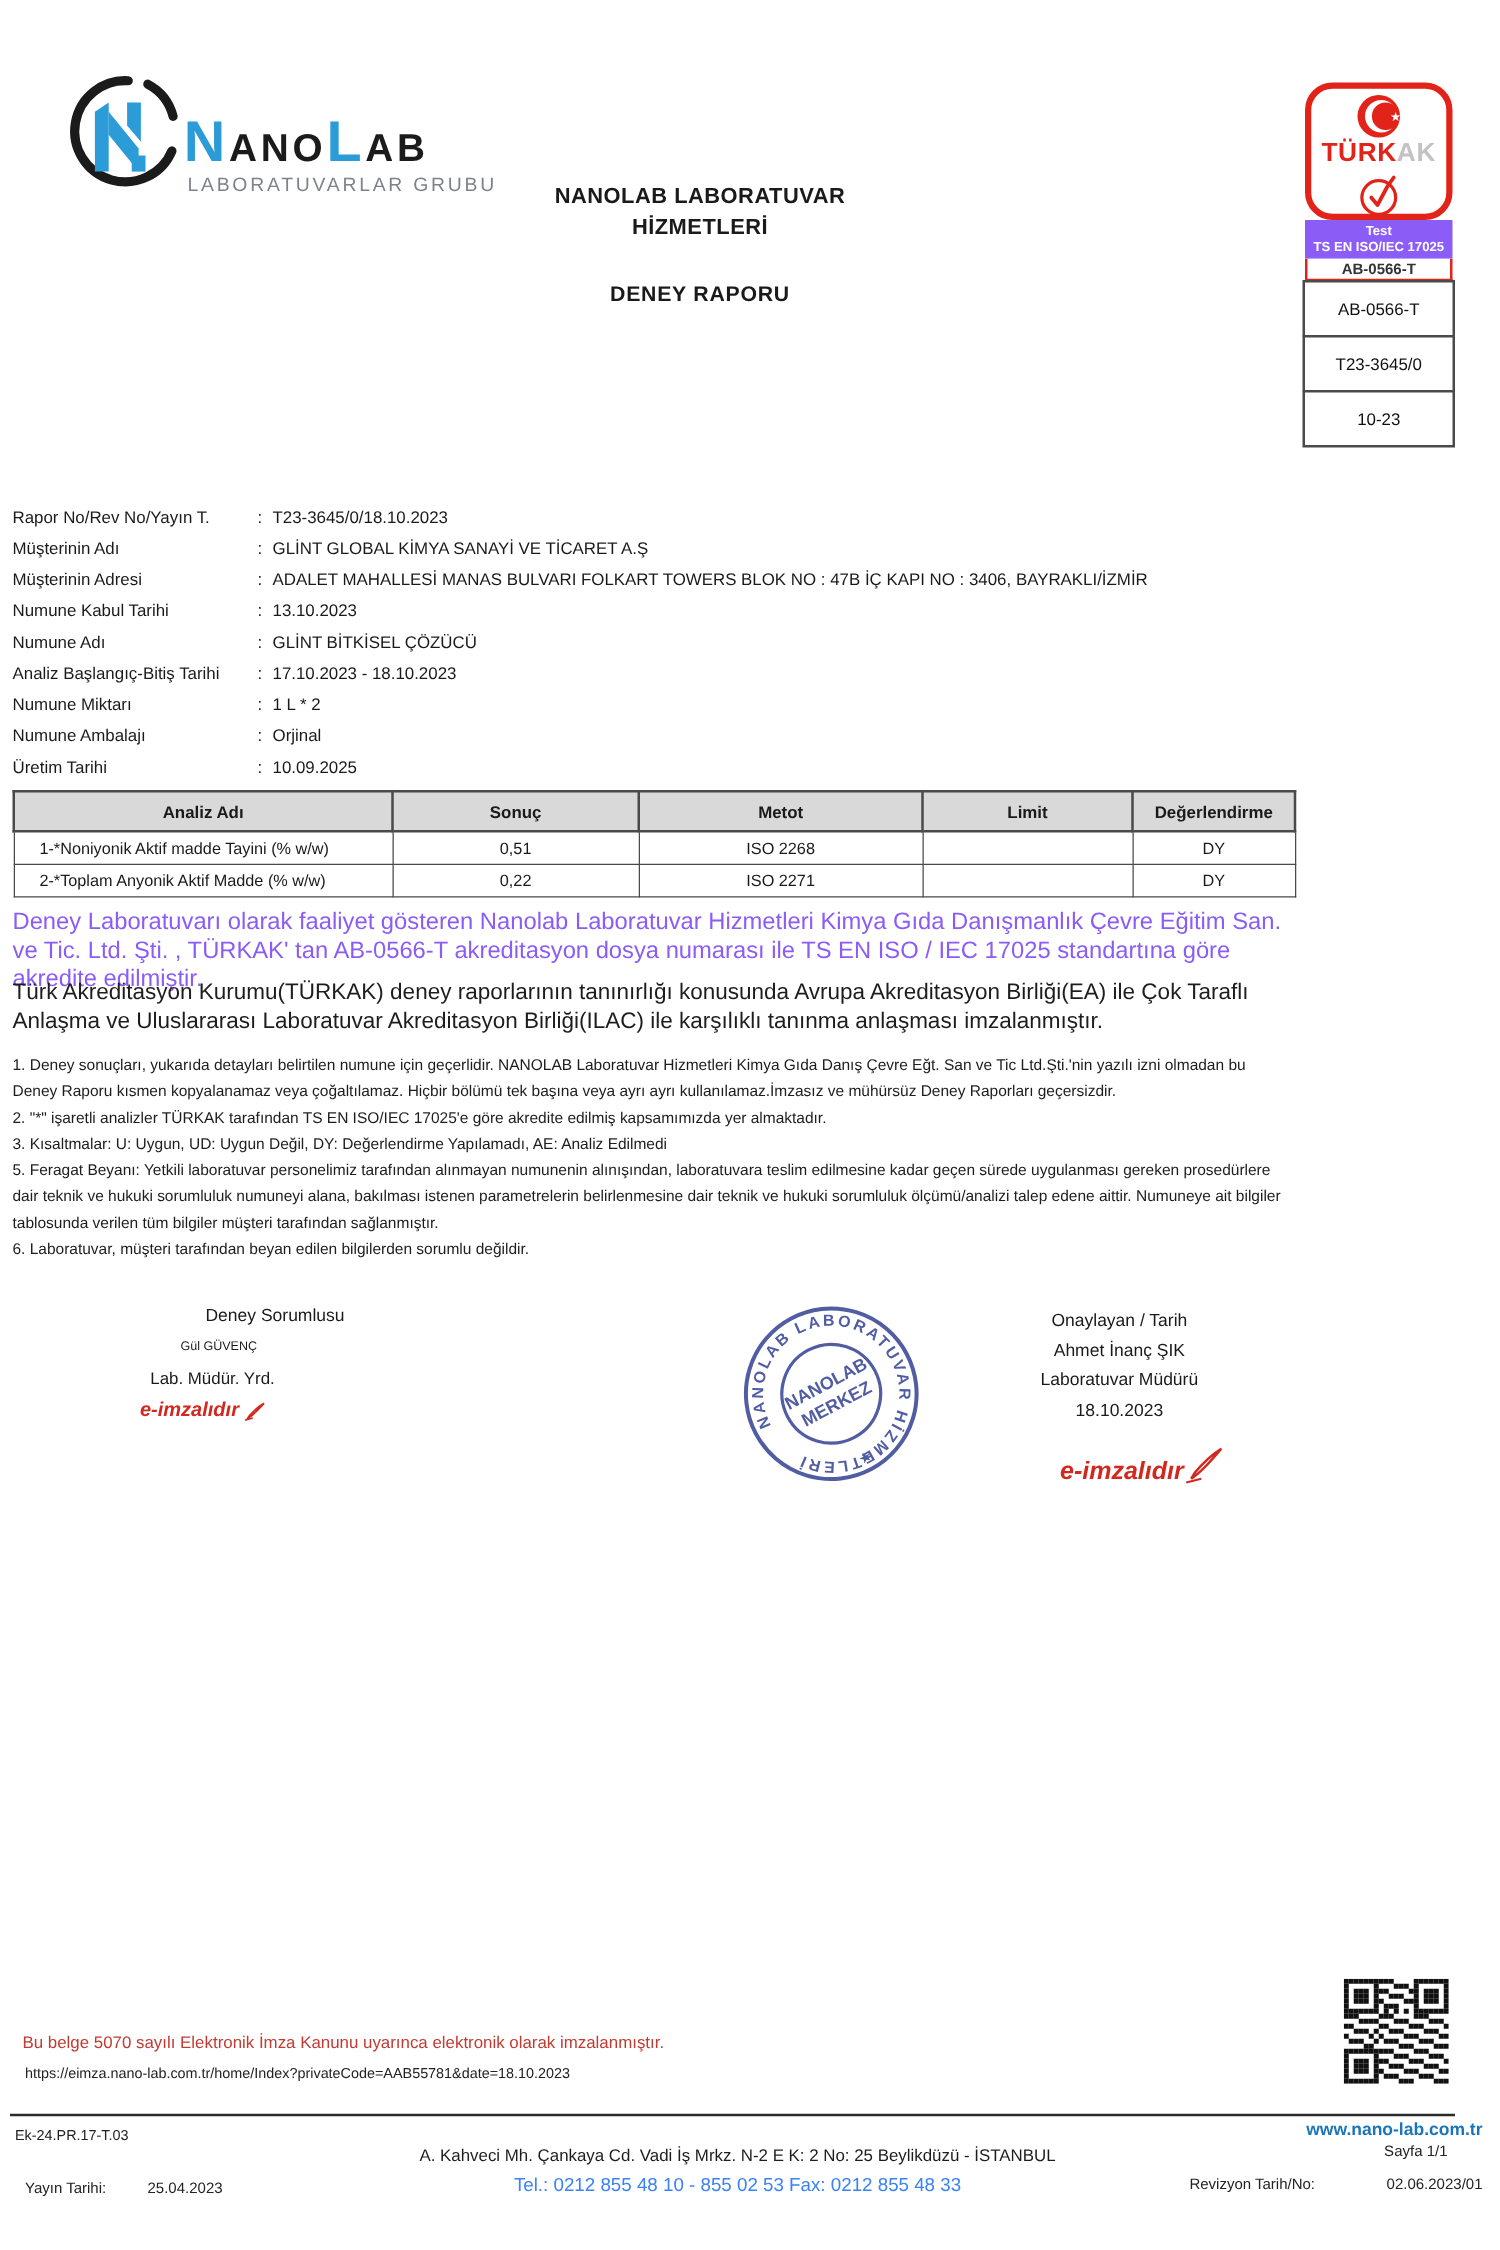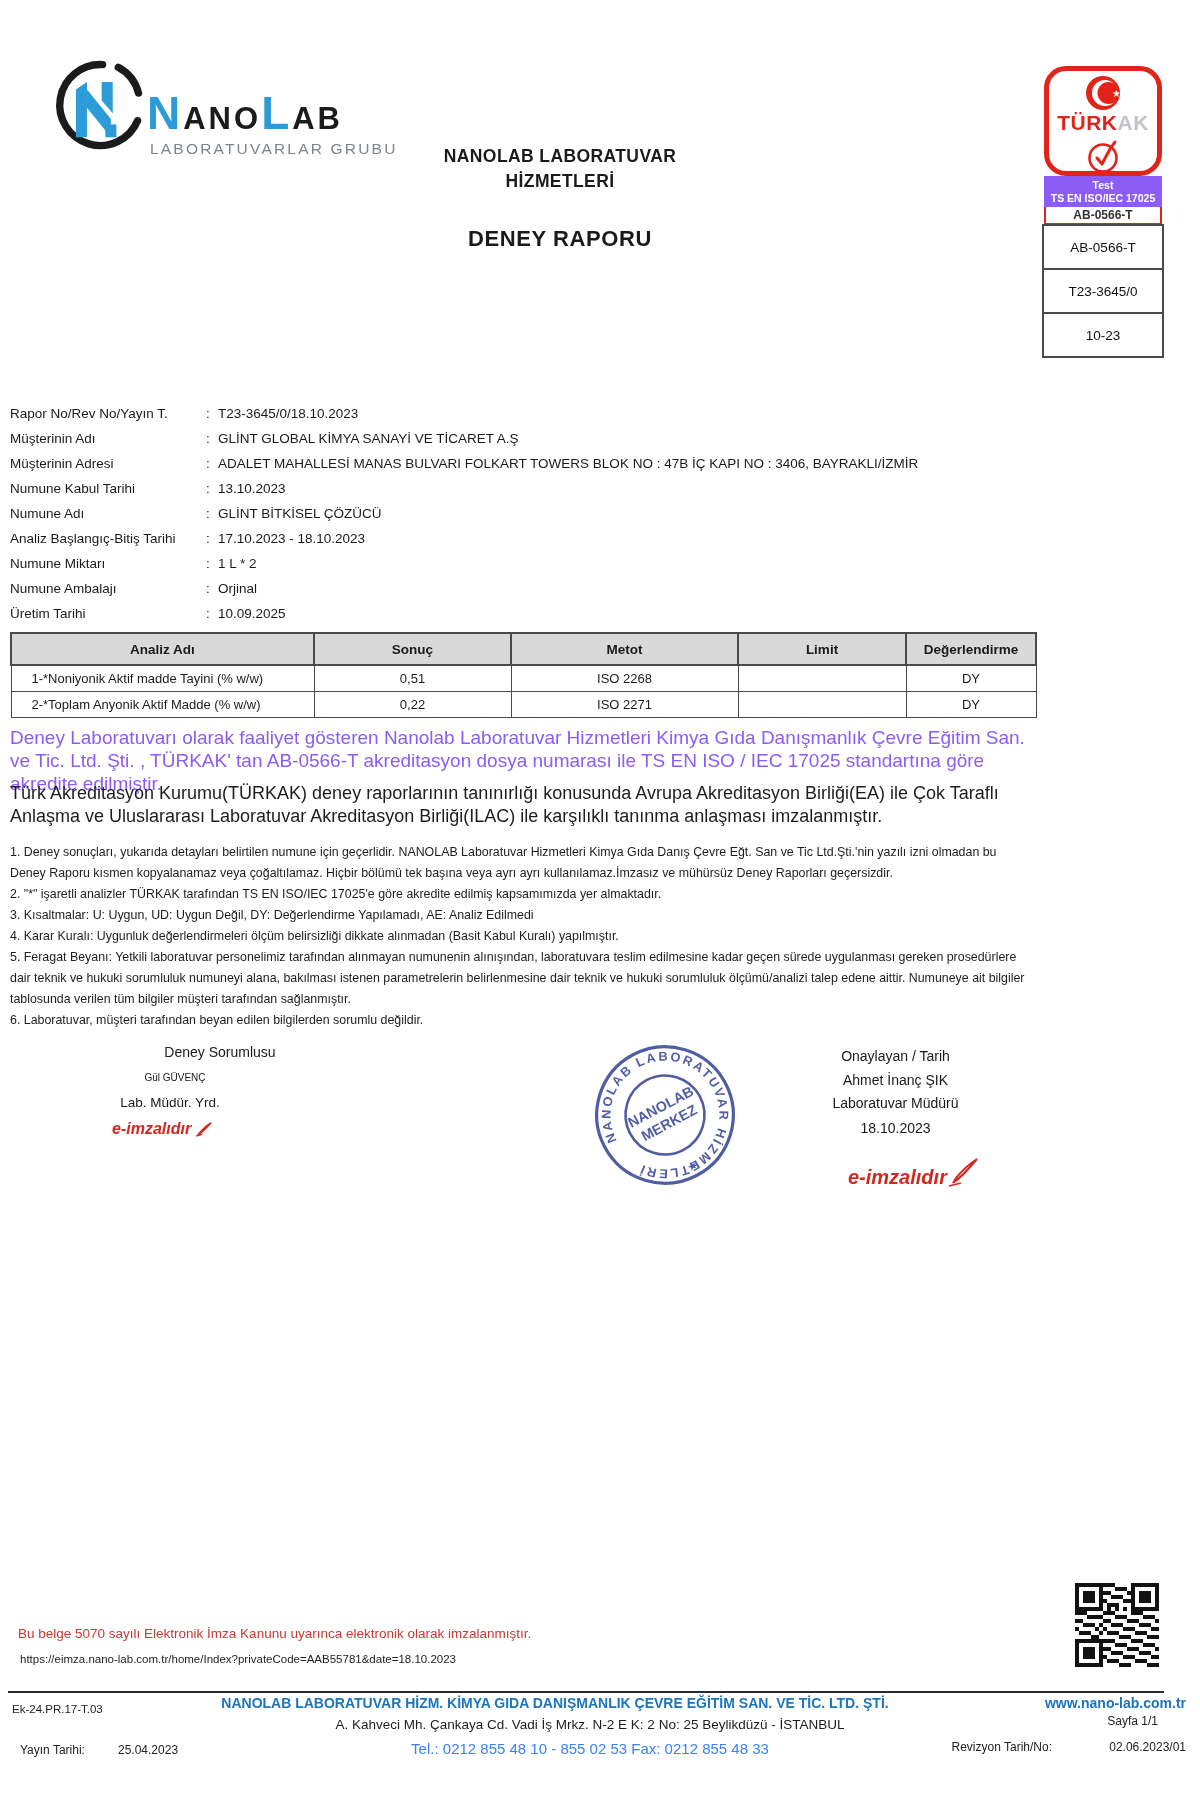--- a/index.html
+++ b/index.html
@@ -11,21 +11,21 @@
   #nanolab-logo{left:52px;top:58px;width:300px;height:135px;}
   #n-mark{position:absolute;left:0;top:0;}
   .brand-line{position:absolute;left:95px;top:28px;white-space:nowrap;letter-spacing:3px;}
   .brand-big{font-size:46px;font-weight:bold;color:#2b9cd8;}
   .brand-small{font-size:31px;font-weight:bold;color:#1b1b1b;}
   .brand-tagline{position:absolute;left:98px;top:82px;font-size:15.5px;color:#7d838a;letter-spacing:2.2px;white-space:nowrap;}
 
   #title-block{left:330px;top:146px;width:460px;text-align:center;}
   .title-l1{font-size:17.5px;font-weight:bold;letter-spacing:.4px;}
   .title-l2{font-size:17.5px;font-weight:bold;letter-spacing:.4px;margin-top:4px;}
-  .report-type{font-size:22px;font-weight:bold;letter-spacing:.6px;margin-top:34px;}
+  .report-type{font-size:17px;font-weight:bold;letter-spacing:.6px;margin-top:34px;}
 
   
   #turkak{left:1044px;top:66px;width:118px;}
   .turkak-box{box-sizing:border-box;width:118px;height:110px;border:5px solid #e2231a;border-radius:22px;
               background:#fff;position:relative;}
   .turkak-word{position:absolute;left:0;top:40px;width:100%;text-align:center;white-space:nowrap;}
   .turkak-word .turk{color:#e2231a;font-weight:bold;font-size:21px;letter-spacing:.5px;}
   .turkak-word .ak{color:#c3c3c7;font-weight:bold;font-size:21px;letter-spacing:.5px;}
   .turkak-band{box-sizing:border-box;width:118px;background:#8b5cf6;color:#fff;text-align:center;
                padding:3px 0 2px 0;line-height:13px;}
@@ -225,21 +225,20 @@
   </tbody>
     </table>
 
   <div class="abs" id="para1">Deney Laboratuvarı olarak faaliyet gösteren Nanolab Laboratuvar Hizmetleri Kimya Gıda Danışmanlık Çevre Eğitim San. ve Tic. Ltd. Şti. , TÜRKAK' tan AB-0566-T akreditasyon dosya numarası ile TS EN ISO / IEC 17025 standartına göre akredite edilmiştir.</div>
   <div class="abs" id="para2">Türk Akreditasyon Kurumu(TÜRKAK) deney raporlarının tanınırlığı konusunda Avrupa Akreditasyon Birliği(EA) ile Çok Taraflı Anlaşma ve Uluslararası Laboratuvar Akreditasyon Birliği(ILAC) ile karşılıklı tanınma anlaşması imzalanmıştır.</div>
 
   <div class="abs" id="notes">
     <div>1. Deney sonuçları, yukarıda detayları belirtilen numune için geçerlidir. NANOLAB Laboratuvar Hizmetleri Kimya Gıda Danış Çevre Eğt. San ve Tic Ltd.Şti.'nin yazılı izni olmadan bu Deney Raporu kısmen kopyalanamaz veya çoğaltılamaz. Hiçbir bölümü tek başına veya ayrı ayrı kullanılamaz.İmzasız ve mühürsüz Deney Raporları geçersizdir.</div>
     <div>2. "*" işaretli analizler TÜRKAK tarafından TS EN ISO/IEC 17025'e göre akredite edilmiş kapsamımızda yer almaktadır.</div>
     <div>3. Kısaltmalar: U: Uygun, UD: Uygun Değil, DY: Değerlendirme Yapılamadı, AE: Analiz Edilmedi</div>
-    <div>4. Karar Kuralı: Uygunluk değerlendirmeleri ölçüm belirsizliği dikkate alınmadan (Basit Kabul Kuralı) yapılmıştır.</div>
     <div>5. Feragat Beyanı: Yetkili laboratuvar personelimiz tarafından alınmayan numunenin alınışından, laboratuvara teslim edilmesine kadar geçen sürede uygulanması gereken prosedürlere dair teknik ve hukuki sorumluluk numuneyi alana, bakılması istenen parametrelerin belirlenmesine dair teknik ve hukuki sorumluluk ölçümü/analizi talep edene aittir. Numuneye ait bilgiler tablosunda verilen tüm bilgiler müşteri tarafından sağlanmıştır.</div>
     <div>6. Laboratuvar, müşteri tarafından beyan edilen bilgilerden sorumlu değildir.</div>
   </div>
 
   <div class="abs" id="sig-left-heading">Deney Sorumlusu</div>
   <div class="abs" id="sig-left-name">Gül GÜVENÇ</div>
   <div class="abs" id="sig-left-title">Lab. Müdür. Yrd.</div>
   <div class="abs" id="sig-left-esign">
     <span class="esign-text">e-imzalıdır</span>
     <svg width="20" height="18" viewBox="0 0 22 20">
@@ -502,21 +501,20 @@
         <rect x="24" y="80" width="4" height="4"></rect>
         <rect x="44" y="80" width="4" height="4"></rect>
         <rect x="48" y="80" width="4" height="4"></rect>
         <rect x="52" y="80" width="4" height="4"></rect>
         <rect x="72" y="80" width="4" height="4"></rect>
         <rect x="76" y="80" width="4" height="4"></rect>
         <rect x="80" y="80" width="4" height="4"></rect>
       </svg></div>
 
   <div class="abs" id="footer-divider"></div>
-  <div class="abs" id="footer-company">NANOLAB LABORATUVAR HİZM. KİMYA GIDA DANIŞMANLIK ÇEVRE EĞİTİM SAN. VE TİC. LTD. ŞTİ.</div>
   <div class="abs" id="footer-site">www.nano-lab.com.tr</div>
   <div class="abs" id="footer-doccode">Ek-24.PR.17-T.03</div>
   <div class="abs" id="footer-page">Sayfa 1/1</div>
   <div class="abs" id="footer-address">A. Kahveci Mh. Çankaya Cd. Vadi İş Mrkz. N-2 E K: 2 No: 25 Beylikdüzü - İSTANBUL</div>
   <div class="abs" id="footer-tel">Tel.: 0212 855 48 10 - 855 02 53 Fax: 0212 855 48 33</div>
   <div class="abs" id="footer-issue-label">Yayın Tarihi:</div>
   <div class="abs" id="footer-issue-date">25.04.2023</div>
   <div class="abs" id="footer-rev-label">Revizyon Tarih/No:</div>
   <div class="abs" id="footer-rev-value">02.06.2023/01</div>
 

